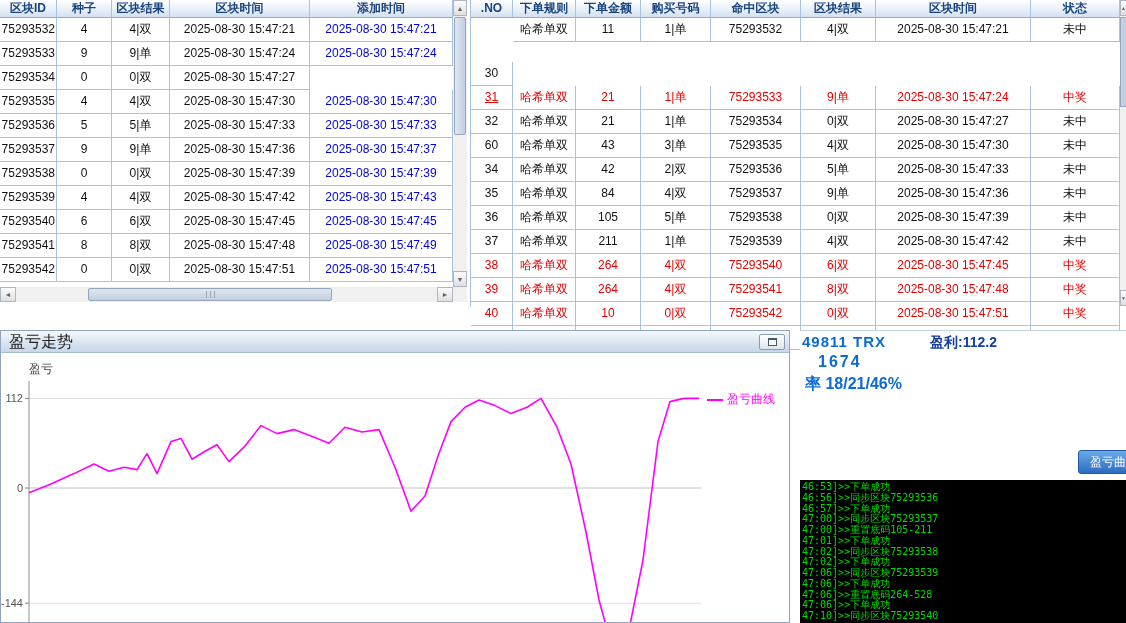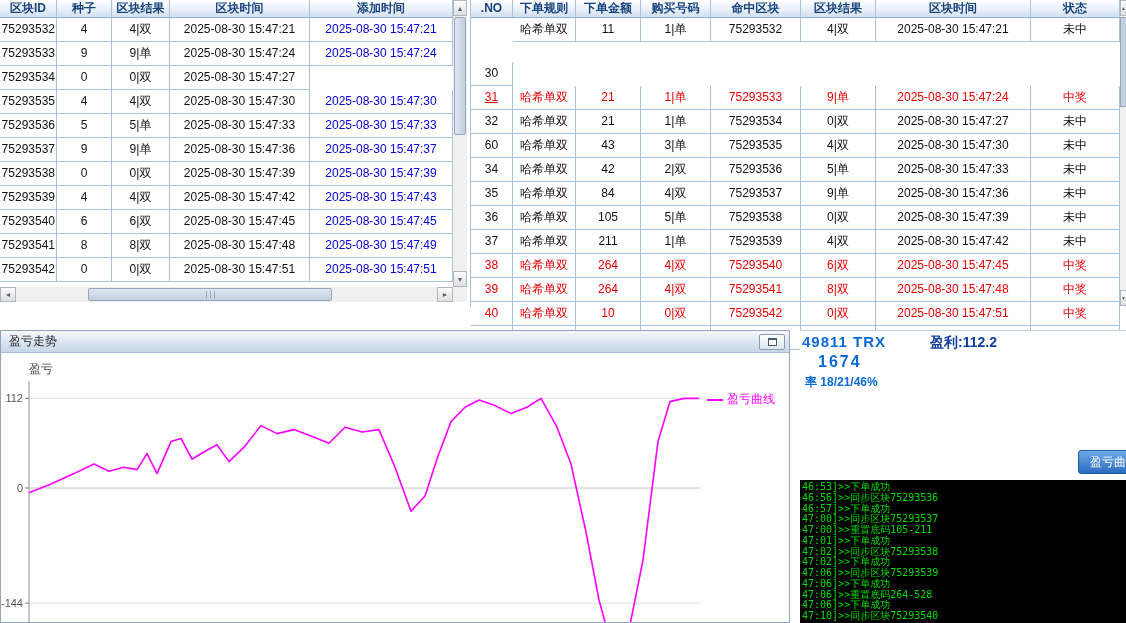--- a/index.html
+++ b/index.html
@@ -53,40 +53,40 @@
   .rt-vscroll .sb-btn { width:7px; height:16px; left:0; font-size:5px; }
   .rt-vscroll .sb-up { top:0; } .rt-vscroll .sb-down { bottom:0; }
   .rt-vscroll .sb-thumb { position:absolute; left:0; top:17px; width:7px; height:90px;
     background:#c3cfdf; border:1px solid #96a6bc; }
 
   
   .chart-window { position:absolute; left:0; top:330px; width:790px; height:293px;
     border:1px solid #90a4be; background:#fff; }
   .titlebar { position:relative; height:22px;
     background:linear-gradient(#f4f8fc,#d8e3f0 60%,#c8d7e9); border-bottom:1px solid #a8bcd4; }
-  .titlebar .title { position:absolute; left:8px; top:0; line-height:21px; font-size:12px; color:#222; }
+  .titlebar .title { position:absolute; left:8px; top:0; line-height:21px; font-size:16px; color:#222; }
   .win-btn { position:absolute; right:4px; top:3px; width:26px; height:16px;
     background:linear-gradient(#ffffff,#dde5ee); border:1px solid #8a9ab0; border-radius:2px;
     display:flex; align-items:center; justify-content:center; cursor:pointer; }
   .maxicon { display:inline-block; width:9px; height:8px; background:#fff;
     border:1px solid #46586c; border-top:2px solid #46586c; }
   .chart-area { position:relative; width:788px; height:269px; background:#fff; overflow:hidden; }
   .ylab { position:absolute; left:28px; top:8px; font-size:12px; color:#444; }
   .tick { font-size:11px; fill:#555; font-family:"Liberation Sans",sans-serif; }
   .legend { position:absolute; left:706px; top:38px; display:flex; align-items:center; gap:4px; }
   .legend-line { display:inline-block; width:16px; height:0; border-top:2px solid #ff00ff; }
   .legend-text { color:#ff00ff; font-size:12px; white-space:nowrap; }
 
   
   .stats { position:absolute; left:800px; top:330px; width:326px; height:150px; background:#fff;
     border-top:1px solid #c5d2e0; overflow:visible; }
   .balance { position:absolute; left:2px; top:2px; font-size:15px; font-weight:bold; color:#0a6ad6; letter-spacing:1px; }
   .profit  { position:absolute; left:130px; top:3px; font-size:14px; font-weight:bold; color:#123f9e; }
   .count   { position:absolute; left:18px; top:22px; font-size:16px; font-weight:bold; color:#0a6ad6; letter-spacing:2px; }
-  .rate    { position:absolute; left:5px; top:43px; font-size:12px; font-weight:bold; color:#0a6ad6; }
+  .rate    { position:absolute; left:5px; top:43px; font-size:16px; font-weight:bold; color:#0a6ad6; }
   .curve-btn { position:absolute; left:278px; top:119px; width:72px; height:24px;
     background:linear-gradient(#6aaae8,#2c6cc0); border:1px solid #1f5aa8; border-radius:3px;
     color:#fff; font-size:12px; font-family:inherit; cursor:pointer; }
 
   
   .console { position:absolute; left:800px; top:480px; width:326px; height:143px; background:#000;
     color:#00dd00; font-family:"DejaVu Sans Mono","Liberation Mono",monospace;
     font-size:10px; line-height:10.75px; padding:2px 0 0 2px; overflow:hidden; }
   .console .line { white-space:nowrap; }
 </style>

